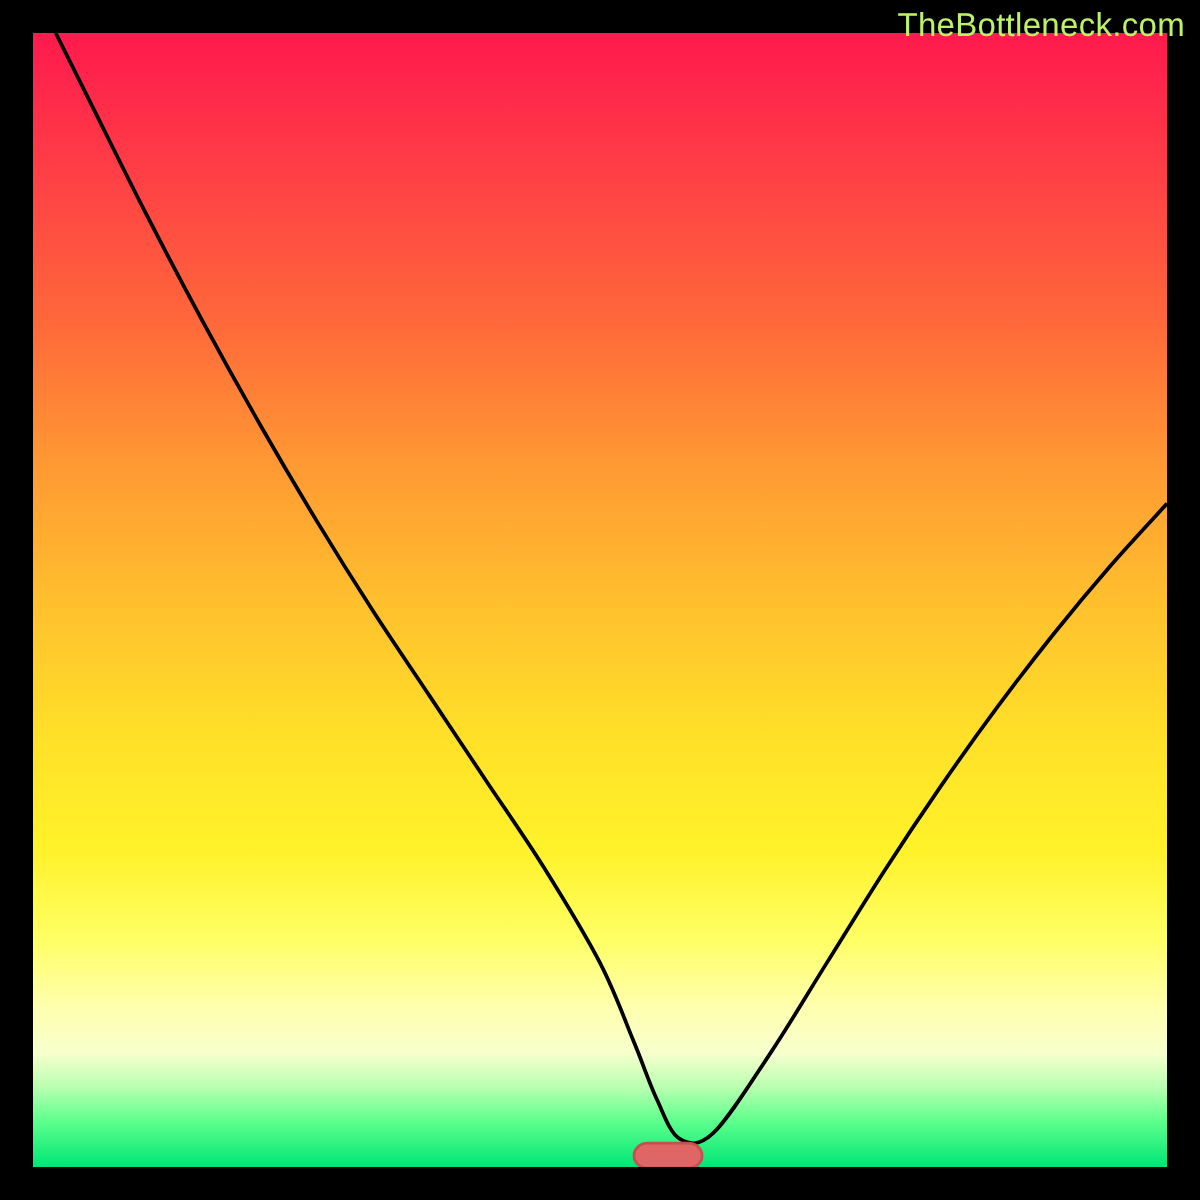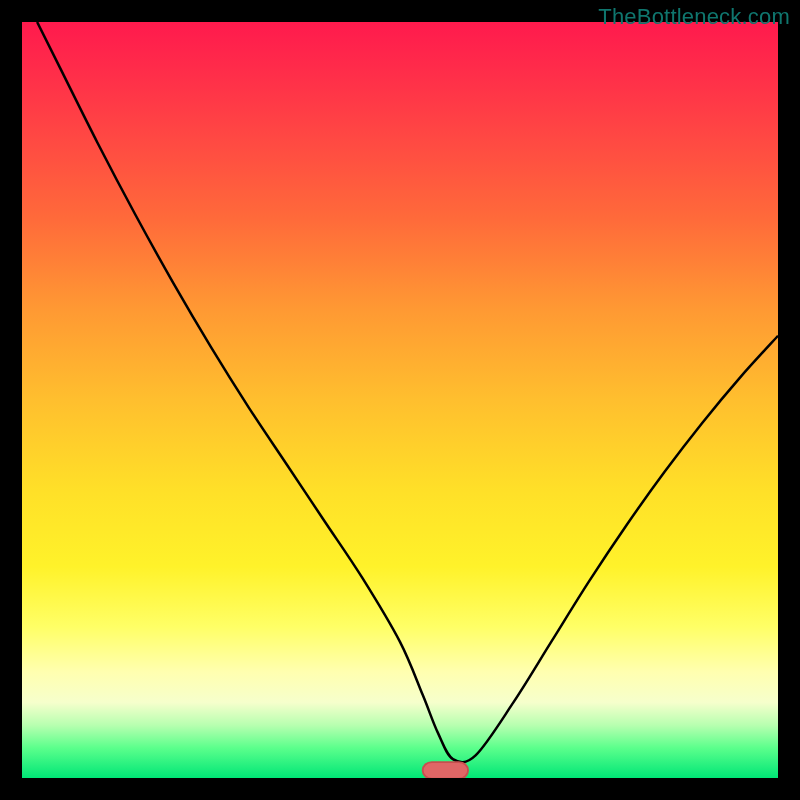--- a/index.html
+++ b/index.html
@@ -46,21 +46,21 @@
     position: absolute;
     left: 0;
     top: 0;
     width: 756px;
     height: 756px;
   }
   .watermark {
     position: absolute;
     top: 4px;
     right: 10px;
-    color: #0f766e;
+    color: #bef264;
     font-size: 22px;
     font-weight: 400;
     letter-spacing: 0.2px;
     user-select: none;
   }
 </style>
 </head>
 <body>
 
 <div class="frame">

